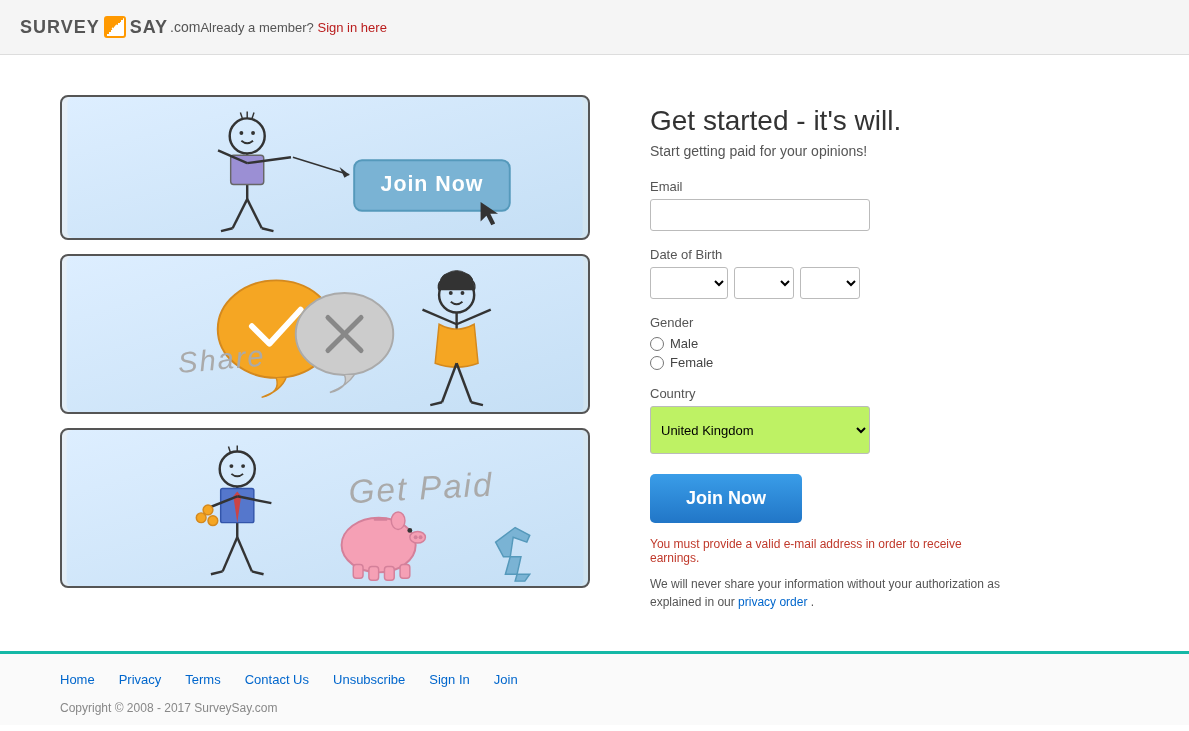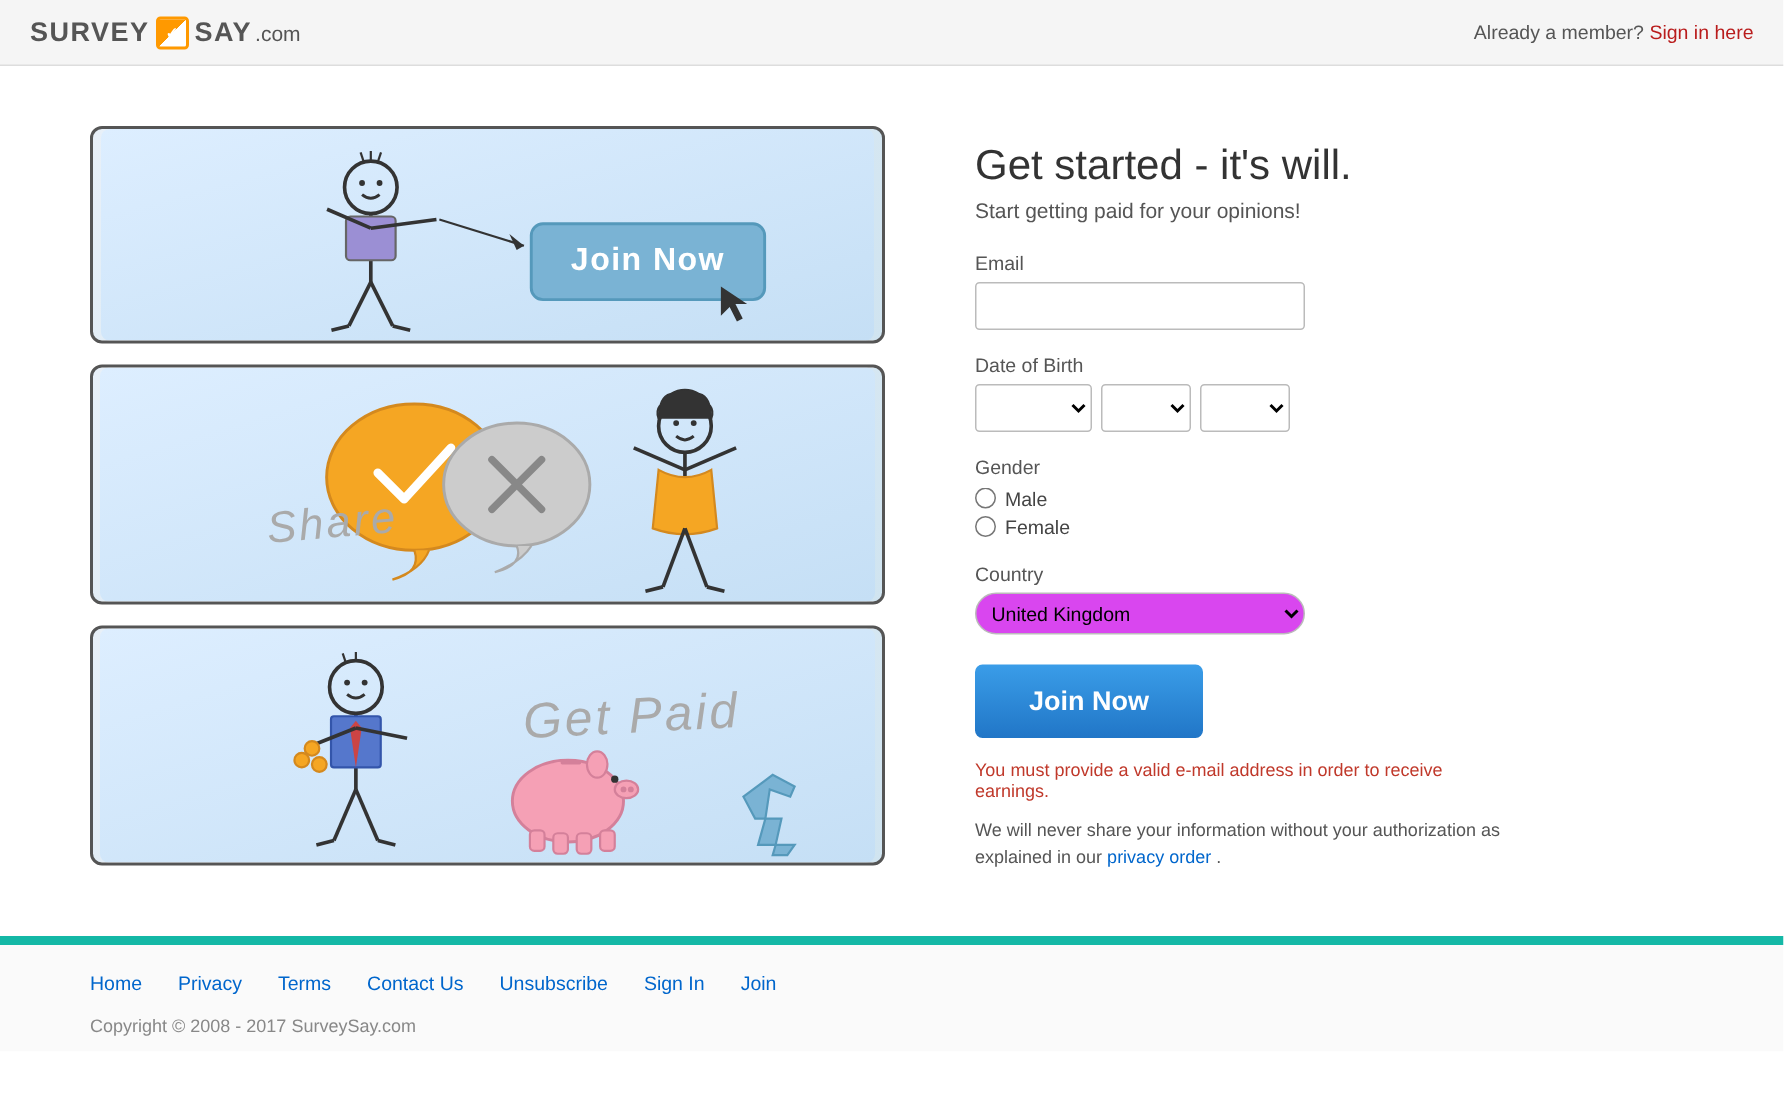--- a/index.html
+++ b/index.html
@@ -5,22 +5,21 @@
     * { box-sizing: border-box; margin: 0; padding: 0; }
     body { font-family: Arial, sans-serif; font-size: 14px; color: #333; background: #fff; }
 
     
     #header {
       background: #f5f5f5;
       border-bottom: 1px solid #ddd;
       padding: 10px 20px;
       display: flex;
       align-items: center;
-      justify-content: space-between;
-      height: 44px;
+      height: 55px;
     }
     #logo-area {
       display: flex;
       align-items: center;
       gap: 2px;
     }
     .logo-survey { font-size: 18px; font-weight: bold; color: #555; letter-spacing: 1px; text-transform: uppercase; }
     .logo-icon {
       width: 22px; height: 22px;
       background: linear-gradient(135deg, #f90 50%, #fff 50%);
@@ -136,37 +135,37 @@
       cursor: pointer;
     }
     .dob-month { width: 78px; }
     .dob-day   { width: 60px; }
     .dob-year  { width: 60px; }
 
     .gender-section label { font-size: 13px; color: #444; }
     .gender-section .gender-title { display: block; font-size: 13px; color: #555; margin-bottom: 6px; }
     .gender-option {
       display: flex;
-      align-items: flex-start;
+      align-items: flex-end;
       gap: 6px;
       margin-bottom: 4px;
       font-size: 13px;
       color: #444;
     }
     .gender-option input[type=radio] {
       width: 14px; height: 14px;
       cursor: pointer;
     }
 
     .country-select {
       width: 220px;
-      height: 28px;
+      height: 48px;
       border: 1px solid #bbb;
-      border-radius: 14px;
-      background: #d946ef;
+      border-radius: 3px;
+      background: #bef264;
       font-size: 13px;
       padding: 0 6px;
       cursor: pointer;
     }
 
     .join-btn {
       background: linear-gradient(to bottom, #3a9de8, #2176c7);
       color: #fff;
       border: none;
       border-radius: 5px;
@@ -188,21 +187,21 @@
     .privacy-text {
       font-size: 12px;
       color: #555;
       max-width: 360px;
       line-height: 1.5;
     }
     .privacy-text a { color: #0066cc; text-decoration: none; }
 
     
     #footer {
-      border-top: 6px solid #14b8a6;
+      border-top: 3px solid #14b8a6;
       background: #fafafa;
       padding: 18px 60px 10px;
     }
     .footer-links {
       display: flex;
       gap: 24px;
       margin-bottom: 14px;
     }
     .footer-links a {
       font-size: 13px;

